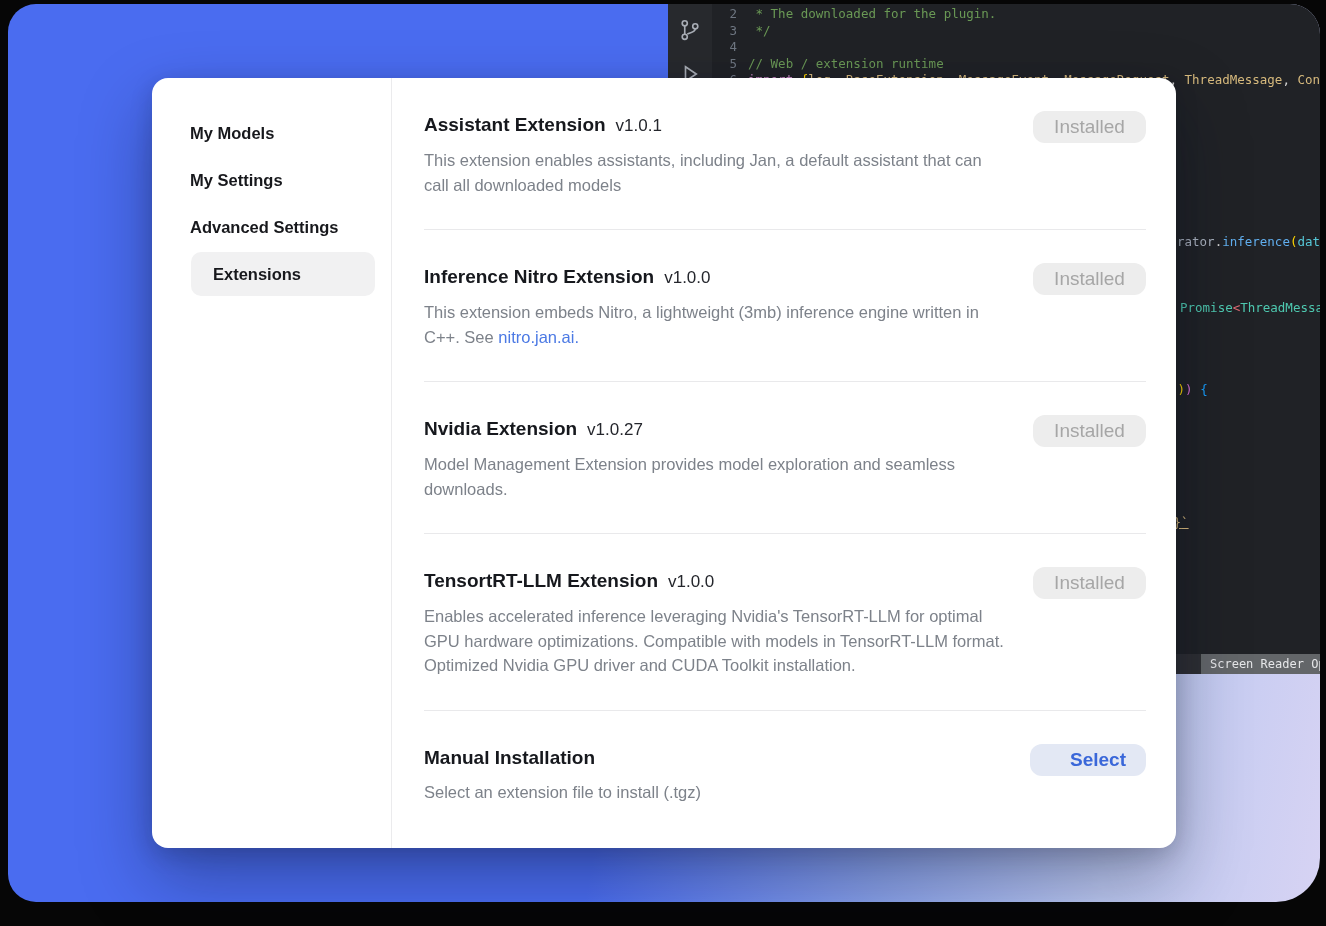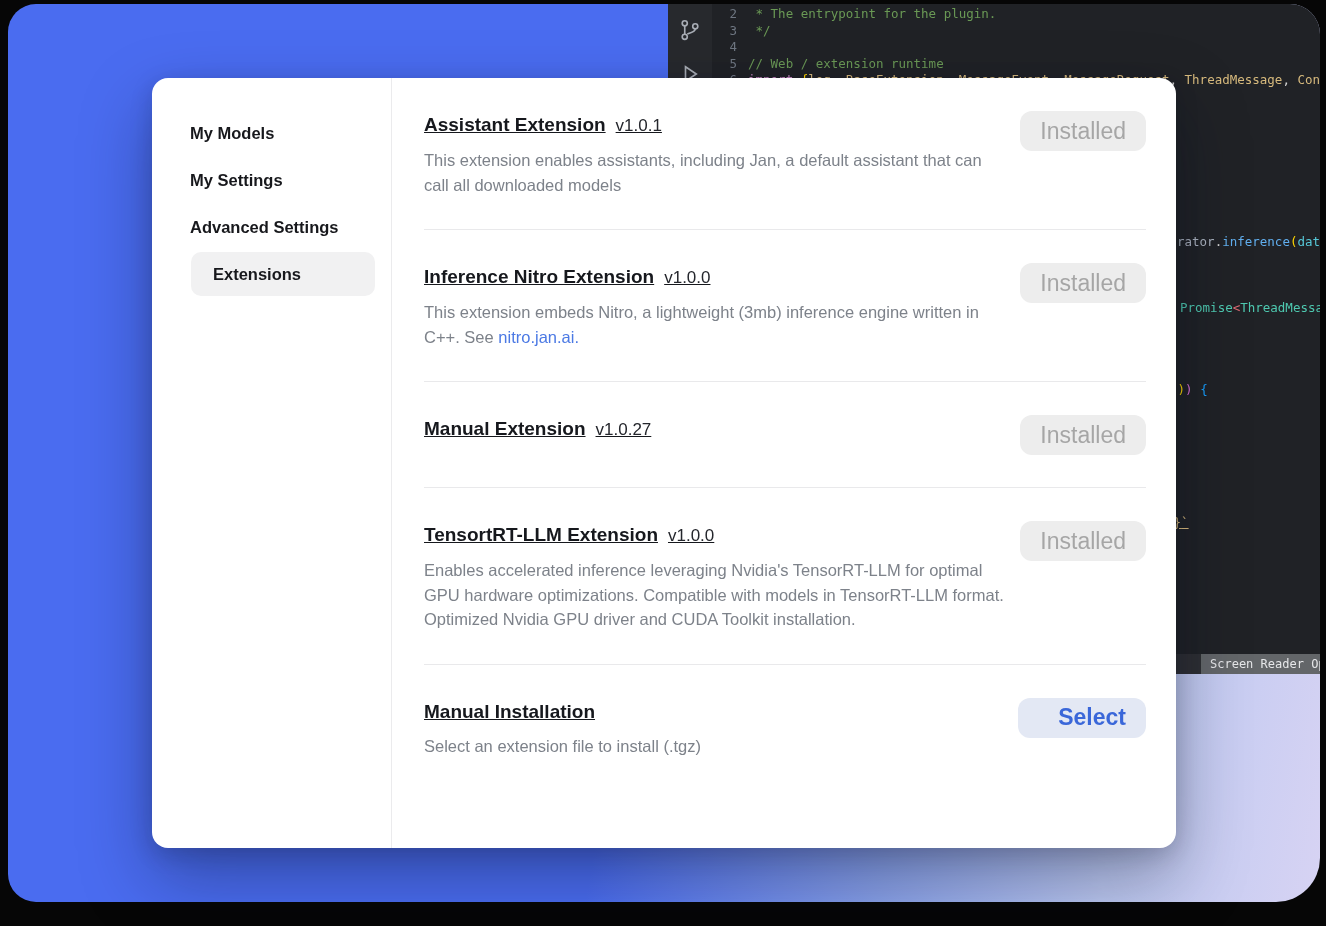--- a/index.html
+++ b/index.html
@@ -50,26 +50,26 @@
     box-shadow:0 30px 70px rgba(10,15,35,.35), 0 6px 22px rgba(10,15,35,.18); }
   .sidebar { flex:0 0 240px; border-right:1px solid #ebebed; padding-top:30px; }
   .side-item { margin:3px 16px; height:44px; display:flex; align-items:center;
     padding-left:22px; border-radius:10px; font-size:16.5px; font-weight:600;
     color:#17181c; cursor:default; }
   .side-item.active { background:#f1f1f2;margin-left:39px; }
   .content { flex:1; padding:0 30px 0 32px; }
   .ext-row { display:flex; justify-content:space-between; align-items:flex-start;
     padding:33px 0 32px; }
   .ext-info { max-width:585px; }
-  .ext-title { font-size:19px; font-weight:700; color:#16181d; line-height:28px;text-decoration:underline; }
+  .ext-title { font-size:19px; font-weight:700; color:#16181d; line-height:28px; }
   .ext-ver { font-size:17px; font-weight:400; color:#24262c; margin-left:10px; }
   .ext-desc { margin-top:8px; font-size:16.5px; line-height:24.5px; color:#7d828a; }
   .link { color:#4b79e4; text-decoration:none; cursor:pointer; }
-  .btn { flex:0 0 auto; min-width:113px; height:40px; border:none; border-radius:12px;
-    font-family:inherit; font-size:23px; display:flex; align-items:center;
+  .btn { flex:0 0 auto; min-width:113px; height:32px; border:none; border-radius:12px;
+    font-family:inherit; font-size:19px; display:flex; align-items:center;
     justify-content:center; padding:0 20px; }
   .btn-installed { background:#ededed; color:#a6a6a6; font-weight:400; }
   .btn-select { background:#e3e8f4; color:#3a67d9; font-weight:700; min-width:95px;padding-left:40px; }
   .divider { height:1px; background:#e9e9eb; }
 </style>
 </head>
 <body>
 
 <div class="screen">
 
@@ -85,21 +85,21 @@
       </span>
       <span>
         <svg width="24" height="24" viewBox="0 0 16 16" fill="none" stroke="#a8adb5" stroke-width="1.1">
           <path d="M5 3.2 L12.2 8 L5 12.8 Z"></path>
           <path d="M3.2 11.5 l1.6 1.8"></path>
         </svg>
       </span>
     </div>
 
     <div class="code-area">
-      <div class="code-line"><span class="gutter">2</span><span class="code-text"><span class="tok-comment"> * The entrypoint for the plugin.</span></span></div>
+      <div class="code-line"><span class="gutter">2</span><span class="code-text"><span class="tok-comment"> * The downloaded for the plugin.</span></span></div>
       <div class="code-line"><span class="gutter">3</span><span class="code-text"><span class="tok-comment"> */</span></span></div>
       <div class="code-line"><span class="gutter">4</span><span class="code-text"></span></div>
       <div class="code-line"><span class="gutter">5</span><span class="code-text"><span class="tok-comment">// Web / extension runtime</span></span></div>
       <div class="code-line"><span class="gutter">6</span><span class="code-text"><span class="tok-keyword">import </span><span class="tok-bracket">{</span><span class="tok-ident">log</span><span class="tok-plain">, </span><span class="tok-ident">BaseExtension</span><span class="tok-plain">, </span><span class="tok-ident">MessageEvent</span><span class="tok-plain">, </span><span class="tok-ident">MessageRequest</span><span class="tok-plain">, </span><span class="tok-ident">ThreadMessage</span><span class="tok-plain">, </span><span class="tok-ident">ContentType</span></span></div>
     </div>
 
     <div class="frag" style="left:509px; top:230px;"><span class="tok-plain2">rator</span><span class="tok-plain">.</span><span class="tok-method">inference</span><span class="tok-bracket">(</span><span class="tok-param">data</span></div>
     <div class="frag" style="left:512px; top:296px;"><span class="tok-type">Promise</span><span class="tok-angle">&lt;</span><span class="tok-type">ThreadMessage</span></div>
     <div class="frag" style="left:502px; top:378px;"><span class="tok-string">"</span><span class="tok-bracket">)</span><span class="tok-bracket2">) </span><span class="tok-bracket3">{</span></div>
     <div class="frag" style="left:498px; top:511px;"><span class="tok-templ">t}</span><span class="tok-templ">`</span></div>
@@ -136,21 +136,22 @@
       <div class="ext-info">
         <div class="ext-title"><span>Inference Nitro Extension</span><span class="ext-ver">v1.0.0</span></div>
         <p class="ext-desc"><span>This extension embeds Nitro, a lightweight (3mb) inference engine written in C++. See </span><a class="link">nitro.jan.ai.</a></p>
       </div>
       <button class="btn btn-installed">Installed</button>
     </div>
     <div class="divider"></div>
 
     <div class="ext-row">
       <div class="ext-info">
-        <div class="ext-title"><span>Manual Extension</span><span class="ext-ver">v1.0.27</span></div>
+        <div class="ext-title"><span>Nvidia Extension</span><span class="ext-ver">v1.0.27</span></div>
+        <p class="ext-desc">Model Management Extension provides model exploration and seamless downloads.</p>
       </div>
       <button class="btn btn-installed">Installed</button>
     </div>
     <div class="divider"></div>
 
     <div class="ext-row">
       <div class="ext-info">
         <div class="ext-title"><span>TensortRT-LLM Extension</span><span class="ext-ver">v1.0.0</span></div>
         <p class="ext-desc">Enables accelerated inference leveraging Nvidia's TensorRT-LLM for optimal GPU hardware optimizations. Compatible with models in TensorRT-LLM format. Optimized Nvidia GPU driver and CUDA Toolkit installation.</p>
       </div>

